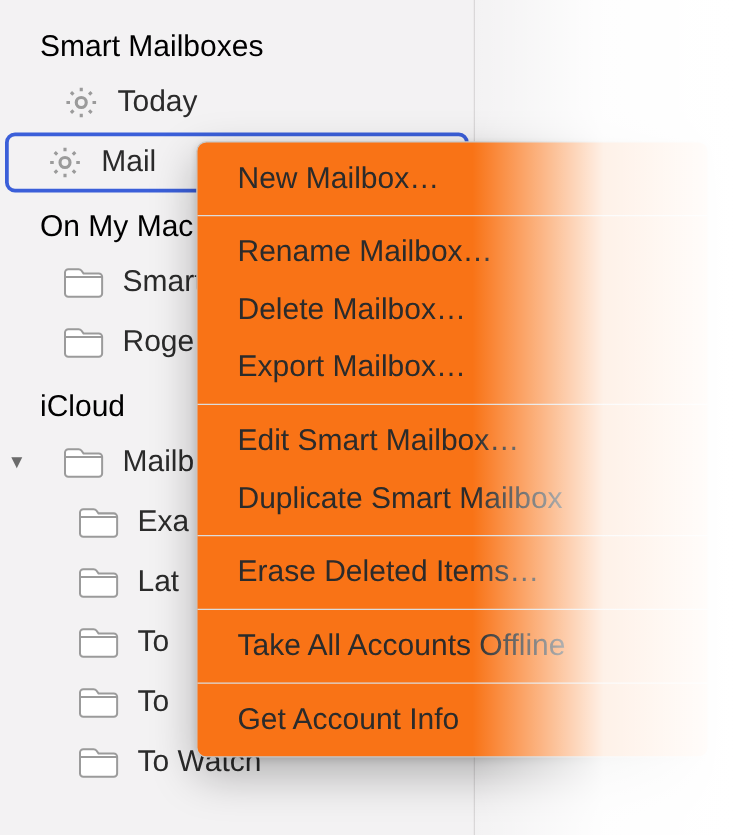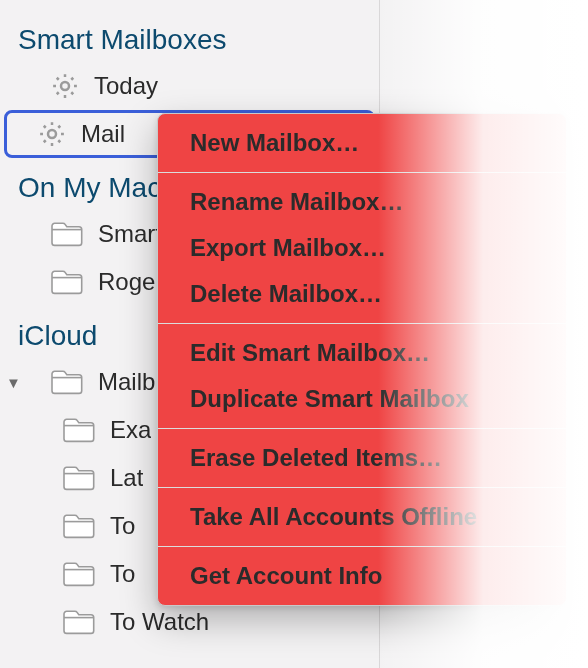--- a/index.html
+++ b/index.html
@@ -11,23 +11,23 @@
       position: relative;
     }
     .sidebar {
       width: 380px;
       height: 100%;
       background: #f3f2f3;
       border-right: 1px solid #d9d7d8;
       padding-top: 10px;
     }
     .section-header {
-      font-size: 28px;
-      color: #0c4a6e;
-      padding: 14px 18px 6px 18px;
+      font-size: 24px;
+      color: #000000;
+      padding: 14px 18px 6px 32px;
       font-weight: 400;
     }
     .item {
       display: flex;
       align-items: center;
       height: 48px;
       padding-left: 50px;
       font-size: 24px;
       color: #2b2b2b;
       position: relative;
@@ -52,28 +52,27 @@
       color: #6b6b6b;
     }
     .gear svg { width: 30px; height: 30px; }
     .folder svg { width: 34px; height: 28px; }
 
     .context-menu {
       position: absolute;
       left: 157px;
       top: 113px;
       width: 410px;
-      background: #ef4444;
+      background: #f97316;
       border: 1px solid #c9c9c9;
       border-radius: 8px;
       box-shadow: 0 14px 36px rgba(0,0,0,0.28), 0 2px 6px rgba(0,0,0,0.12);
       padding: 6px 0;
       font-size: 24px;
       color: #2b2b2b;
-      font-weight: bold;
     }
     .menu-item {
       padding: 6px 26px 6px 32px;
       line-height: 34px;
       cursor: default;
       white-space: nowrap;
     }
     .menu-sep {
       height: 1px;
       background: #dcdcdc;
@@ -184,22 +183,22 @@
         </svg>
       </span>
       <span class="label">To Watch</span>
     </div>
   </div>
 
 <div class="context-menu" id="ctxmenu">
     <div class="menu-item">New Mailbox…</div>
     <div class="menu-sep"></div>
     <div class="menu-item">Rename Mailbox…</div>
+    <div class="menu-item">Delete Mailbox…</div>
     <div class="menu-item">Export Mailbox…</div>
-    <div class="menu-item">Delete Mailbox…</div>
     <div class="menu-sep"></div>
     <div class="menu-item">Edit Smart Mailbox…</div>
     <div class="menu-item">Duplicate Smart Mailbox</div>
     <div class="menu-sep"></div>
     <div class="menu-item">Erase Deleted Items…</div>
     <div class="menu-sep"></div>
     <div class="menu-item">Take All Accounts Offline</div>
     <div class="menu-sep"></div>
     <div class="menu-item">Get Account Info</div>
   </div>

